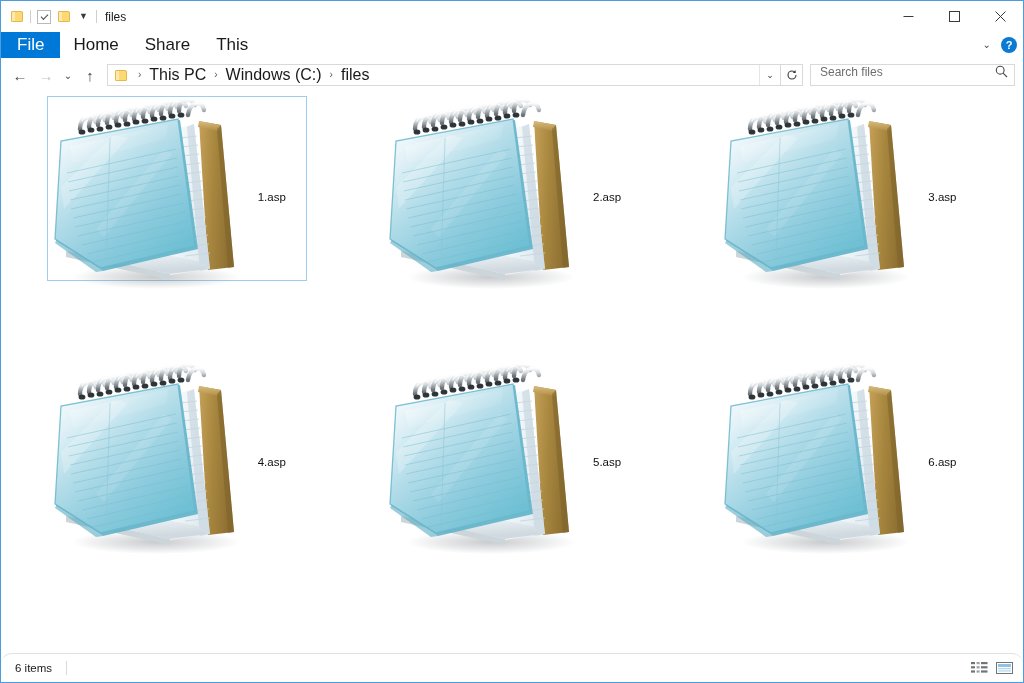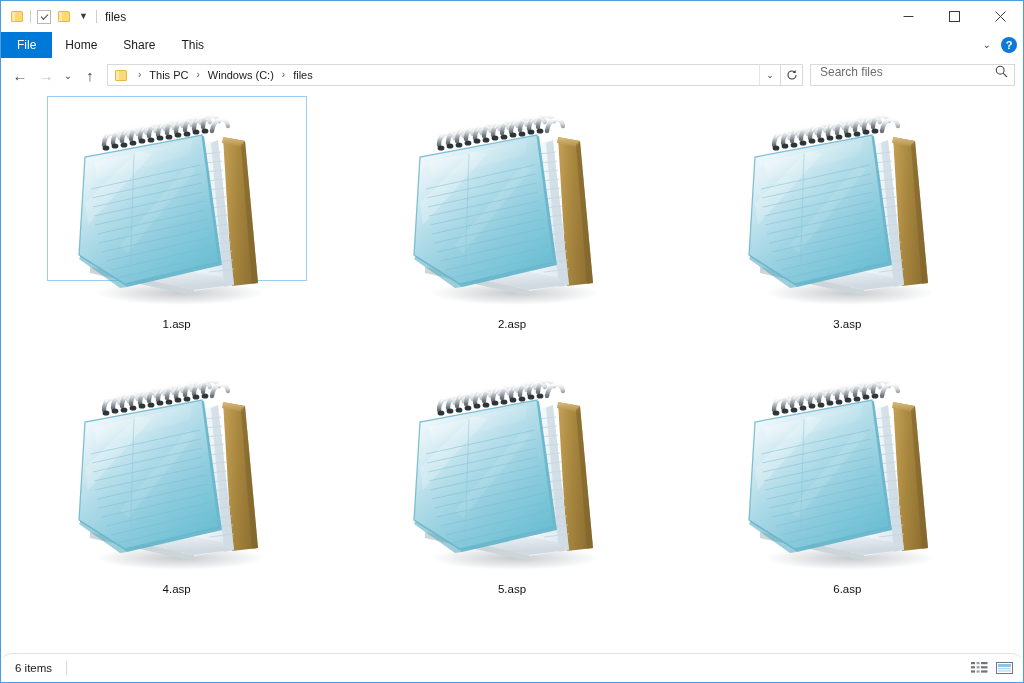--- a/index.html
+++ b/index.html
@@ -127,21 +127,21 @@
     background: #ffffff;
     display: flex;
     align-items: stretch;
     position: relative;
     border-bottom: 1px solid #ffffff;
   }
   .tab {
     display: flex;
     align-items: center;
     padding: 0 13px;
-    font-size: 12px;
+    font-size: 17px;
     color: #1a1a1a;
     white-space: nowrap;
   }
   .tab.file {
     background: #0078d7;
     color: #ffffff;
     padding: 0 16px;
   }
   .ribbon-right {
     position: absolute;
@@ -203,21 +203,21 @@
     margin-left: 4px;
     box-sizing: border-box;
     min-width: 0;
   }
   .crumb-icon {
     padding: 0 5px 0 7px;
     display: flex;
     align-items: center;
   }
   .crumb {
-    font-size: 11px;
+    font-size: 16px;
     color: #1a1a1a;
     padding: 0 3px;
     white-space: nowrap;
   }
   .crumb-sep {
     font-size: 10px;
     color: #5a5a5a;
     padding: 0 5px;
     line-height: 1;
   }
@@ -271,21 +271,20 @@
   }
   .grid {
     display: grid;
     grid-template-columns: repeat(3, 1fr);
     grid-template-rows: repeat(2, 265px);
     column-gap: 0px;
     padding: 0 8px;
   }
   .item {
     display: flex;
-    flex-direction: column;
     align-items: center;
     justify-content: flex-start;
     padding-top: 10px;
     box-sizing: border-box;
     border: 1px solid transparent;
     width: 260px;
     height: 185px;
     justify-self: center;
   }
   .item.selected {

